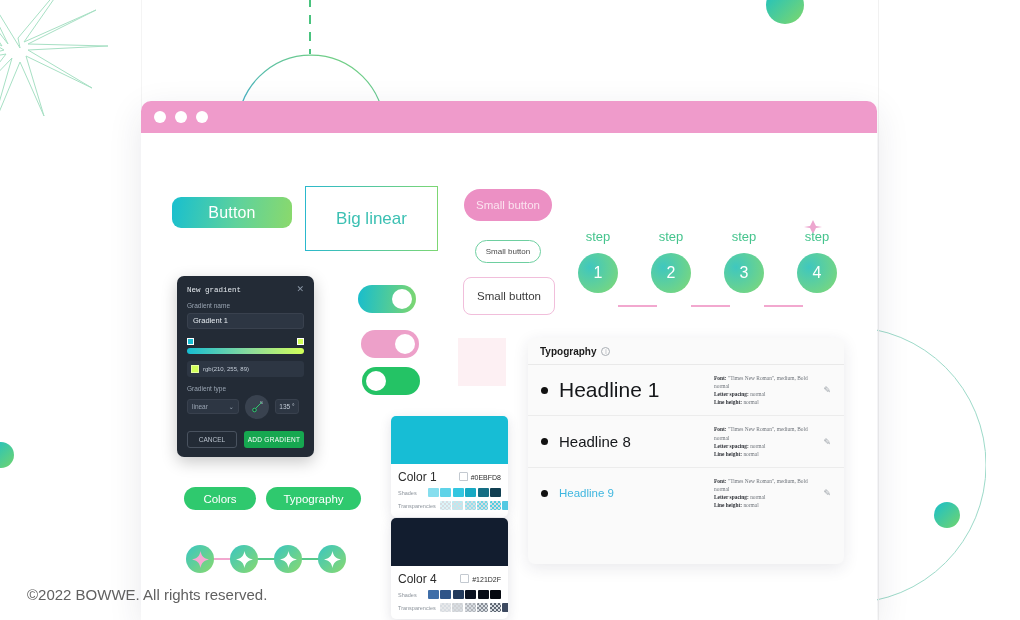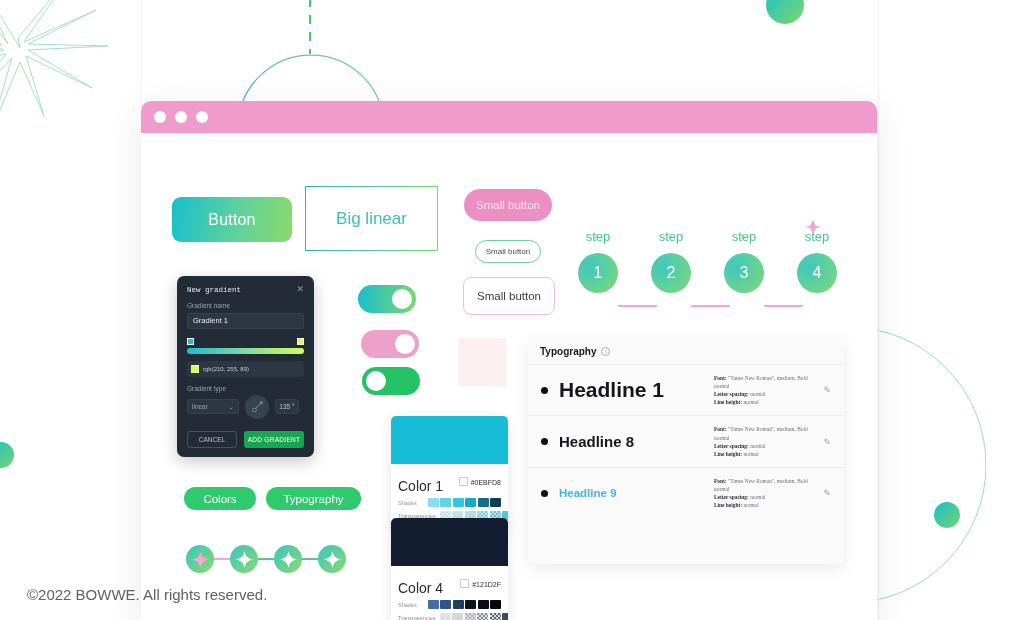--- a/index.html
+++ b/index.html
@@ -38,21 +38,21 @@
     background: #ffffff; border-radius: 10px 10px 0 0;
     box-shadow: 0 10px 34px rgba(40,40,70,.10);
     overflow: hidden;
   }
   #titlebar { height: 32px; background: #ef9bcb; display:flex; align-items:center; padding-left: 13px; gap: 9px; }
   .dot { width: 12px; height: 12px; border-radius: 50%; background: #ffffff; }
   #canvas { position: relative; height: 487px; background:#ffffff; }
 
   
   #btn-gradient {
-    position:absolute; left:31px; top:64px; width:120px; height:45px; border-radius:9px;
+    position:absolute; left:31px; top:64px; width:120px; height:31px; border-radius:9px;
     background: linear-gradient(100deg,#18bfcf 0%, #5fd29b 55%, #8bd96b 100%);
     color:#fff; font-size:16px; display:flex; align-items:center; justify-content:center;
     border:none; cursor:pointer; letter-spacing:.2px;
   }
   #btn-big {
     position:absolute; left:164px; top:53px; width:133px; height:65px; background:#fff;
     border:1px solid; border-image: linear-gradient(90deg,#2ab8cd,#7dd773) 1;
     color:#3cc0b3; font-size:17px; display:flex; align-items:center; justify-content:center;
     cursor:pointer;
   }
@@ -145,21 +145,21 @@
   .spark-link { position:absolute; top:425px; height:2px; }
 
   
   .color-card { position:absolute; width:117px; background:#fff; border-radius:5px;
                 box-shadow:0 3px 12px rgba(40,40,70,.13); overflow:hidden; }
   #color-card-1 { left:250px; top:283px; }
   #color-card-4 { left:250px; top:385px; }
   .cc-swatch { height:48px; }
   .cc-body { padding:6px 7px 7px; }
   .cc-top { display:flex; align-items:center; justify-content:space-between; }
-  .cc-name { font-size:14px; color:#2c2c2c;margin-top:8px; }
+  .cc-name { font-size:12px; color:#2c2c2c; }
   .cc-hexwrap { display:flex; align-items:center; gap:3px; }
   .cc-copy { width:8px; height:8px; border:1px solid #9aa3ad; border-radius:1px; position:relative; }
   .cc-copy:after { content:""; position:absolute; left:-2px; top:-2px; width:7px; height:7px;
                    border:1px solid #c3c9d0; border-radius:1px; background:#fff; }
   .cc-hex { font-size:7px; color:#2c2c2c; }
   .cc-row { display:flex; align-items:center; gap:4px; margin-top:4px; }
   .cc-rowlabel { font-size:5.5px; color:#8d949c; width:38px; }
   .cc-chips { display:flex; gap:1.5px; }
   .chip { width:11px; height:9px; border-radius:1px; }
   .chip.tr { background-size:4px 4px;
@@ -176,21 +176,21 @@
   #tp-title { font-size:10px; font-weight:bold; color:#1a1a1a; }
   #tp-info { width:9px; height:9px; border:1px solid #a9aeb4; border-radius:50%; color:#a9aeb4;
              font-size:6.5px; display:flex; align-items:center; justify-content:center; cursor:pointer; }
   #tp-divider { height:1px; background:#e9e9e9; }
   #tp-input { margin:12px 13px 0; height:22px; background:#fff; border:1px solid #e2e2e2; border-radius:3px;
               width:calc(100% - 26px); font-size:7.5px; color:#8b9097; padding:0 7px;
               font-family:"Liberation Sans",sans-serif; }
   .tp-row { display:flex; align-items:center; padding:9px 13px; border-bottom:1px solid #ececec; }
   .tp-row:last-child { border-bottom:none; }
   .tp-bullet { width:7px; height:7px; border-radius:50%; background:#111; flex:0 0 7px; margin-right:11px; }
-  .tp-headline { flex:1; font-weight:bold; color:#15171a; }
+  .tp-headline { flex:1; font-weight:normal; color:#15171a; }
   #tp-h1 .tp-headline { font-size:21px; }
   #tp-h2 .tp-headline { font-size:15px; }
   #tp-h3 .tp-headline { font-size:11.5px; color:#3fb6df; }
   .tp-meta { width:104px; font-family:"Liberation Serif", serif; font-size:5.4px; color:#6e737a; line-height:1.5; }
   .tp-meta b { color:#2d3036; }
   .tp-edit { width:13px; text-align:right; color:#9aa0a7; font-size:9px; cursor:pointer; }
 
   
   #footer { position:absolute; left:27px; top:586px; font-size:15px; color:#616161; }
 </style>

